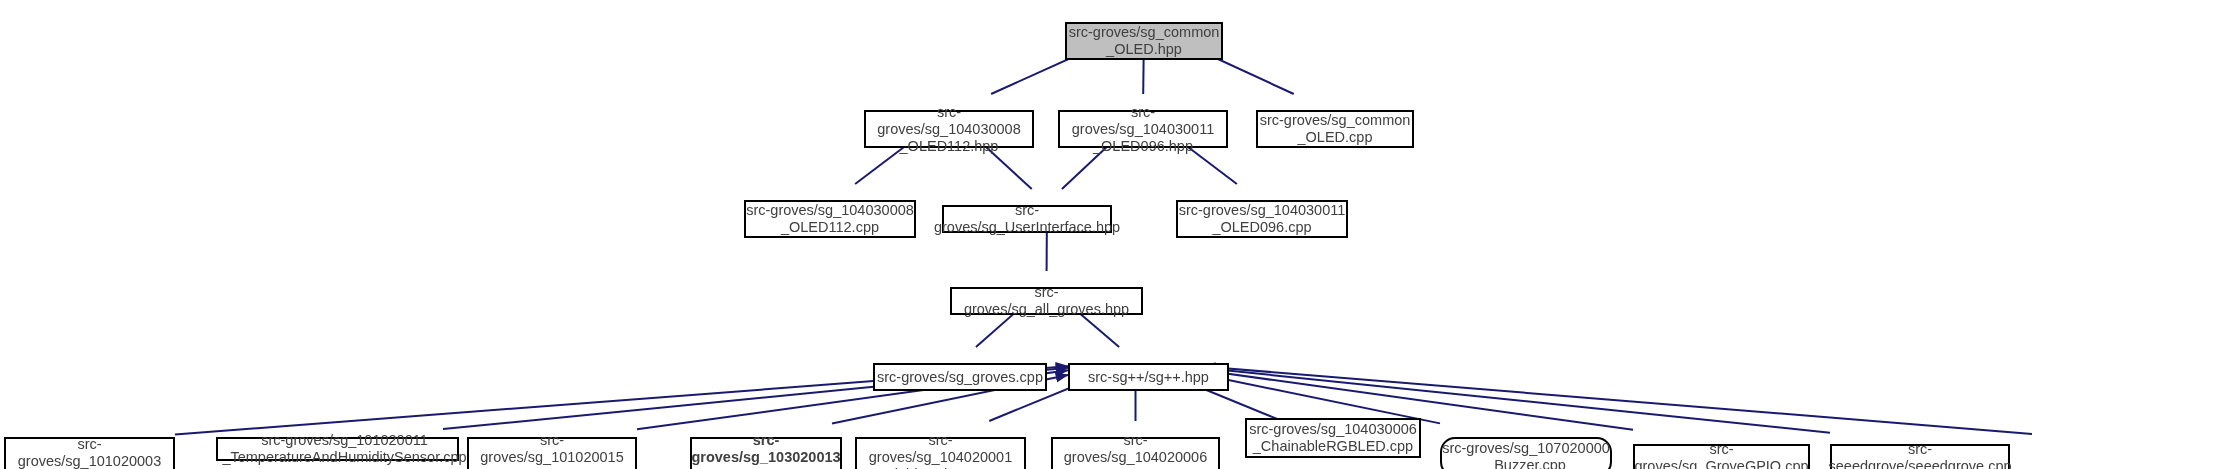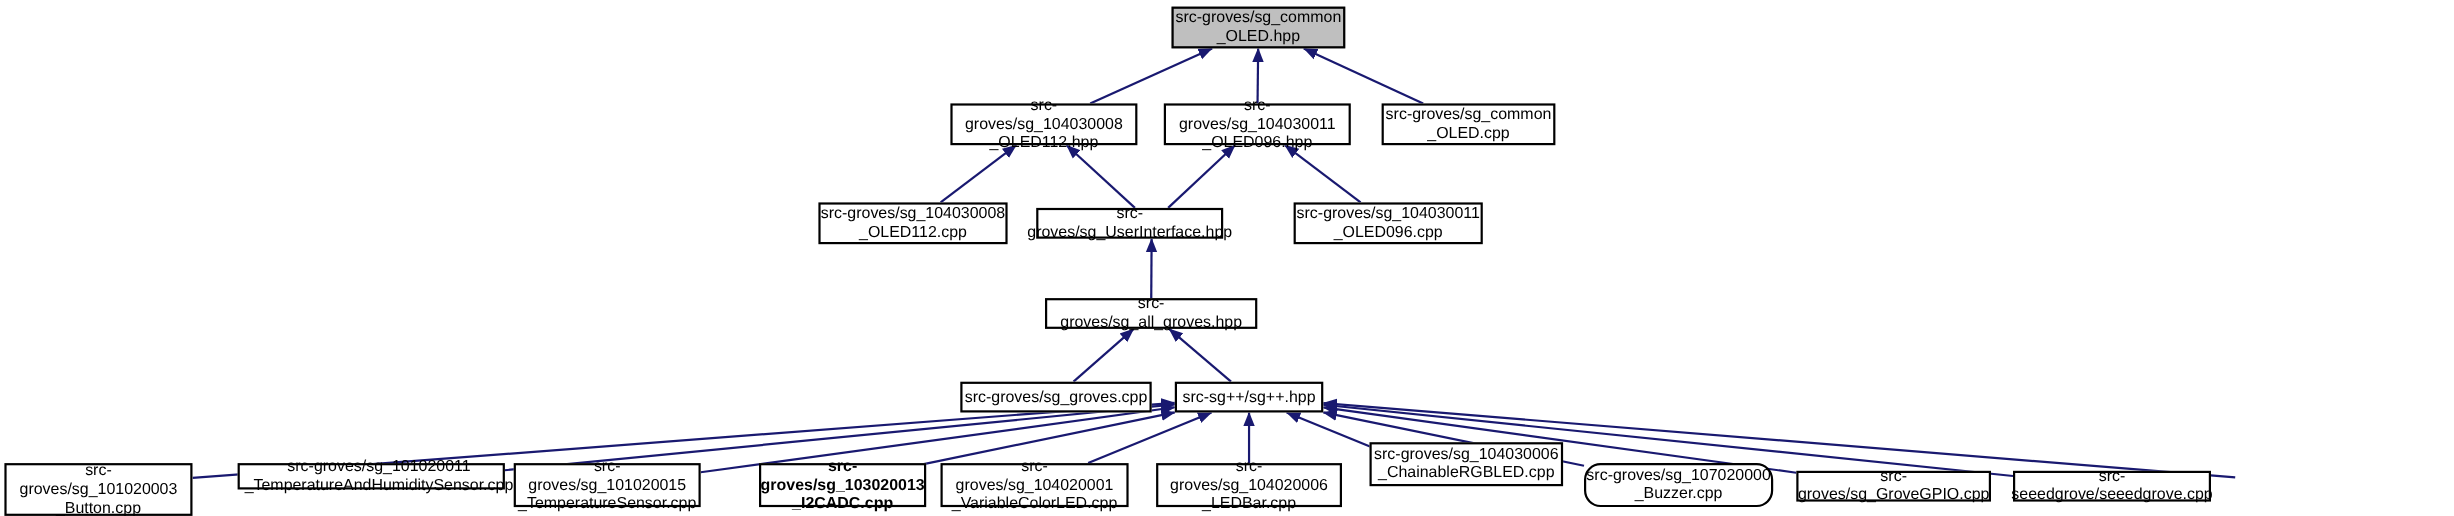--- a/index.html
+++ b/index.html
@@ -5,22 +5,23 @@
   html,body{margin:0;padding:0;background:#ffffff;}
   #canvas{
     position:relative;width:2231px;height:469px;background:#ffffff;
     font-family:"Liberation Sans",sans-serif;
   }
   #edge-layer{position:absolute;left:0;top:0;width:2231px;height:469px;}
   .node{
     position:absolute;box-sizing:border-box;
     background:#ffffff;border:2px solid #000000;
     display:flex;align-items:center;justify-content:center;
-    text-align:center;font-size:14.5px;line-height:17px;color:#000000;
+    text-align:center;font-size:14.5px;line-height:17px;color:#404040;
     cursor:pointer;
+    margin-top:16px;
   }
   .node.selected{background:#bfbfbf;}
   .node .lbl{white-space:pre-line;}
 </style>
 </head>
 <body>
 
 <div id="canvas">
 
   <svg id="edge-layer" width="2231" height="469" viewBox="0 0 2231 469" xmlns="http://www.w3.org/2000/svg">
@@ -87,21 +88,21 @@
   </div>
 
   <div class="node" style="left:950px;top:271px;width:193px;height:28px;">
     <span class="lbl">src-groves/sg_all_groves.hpp</span>
   </div>
 
   <div class="node" style="left:873px;top:347px;width:174px;height:28px;">
     <span class="lbl">src-groves/sg_groves.cpp</span>
   </div>
 
-  <div class="node" style="left:1068px;top:347px;width:135px;height:28px;">
+  <div class="node" style="left:1068px;top:347px;width:161px;height:28px;">
     <span class="lbl">src-sg++/sg++.hpp</span>
   </div>
 
   <div class="node" style="left:4px;top:421px;width:171px;height:48px;">
     <span class="lbl">src-groves/sg_101020003
 _Button.cpp</span>
   </div>
 
   <div class="node" style="left:216px;top:421px;width:243px;height:24px;padding-left:14px;">
     <span class="lbl">src-groves/sg_101020011

